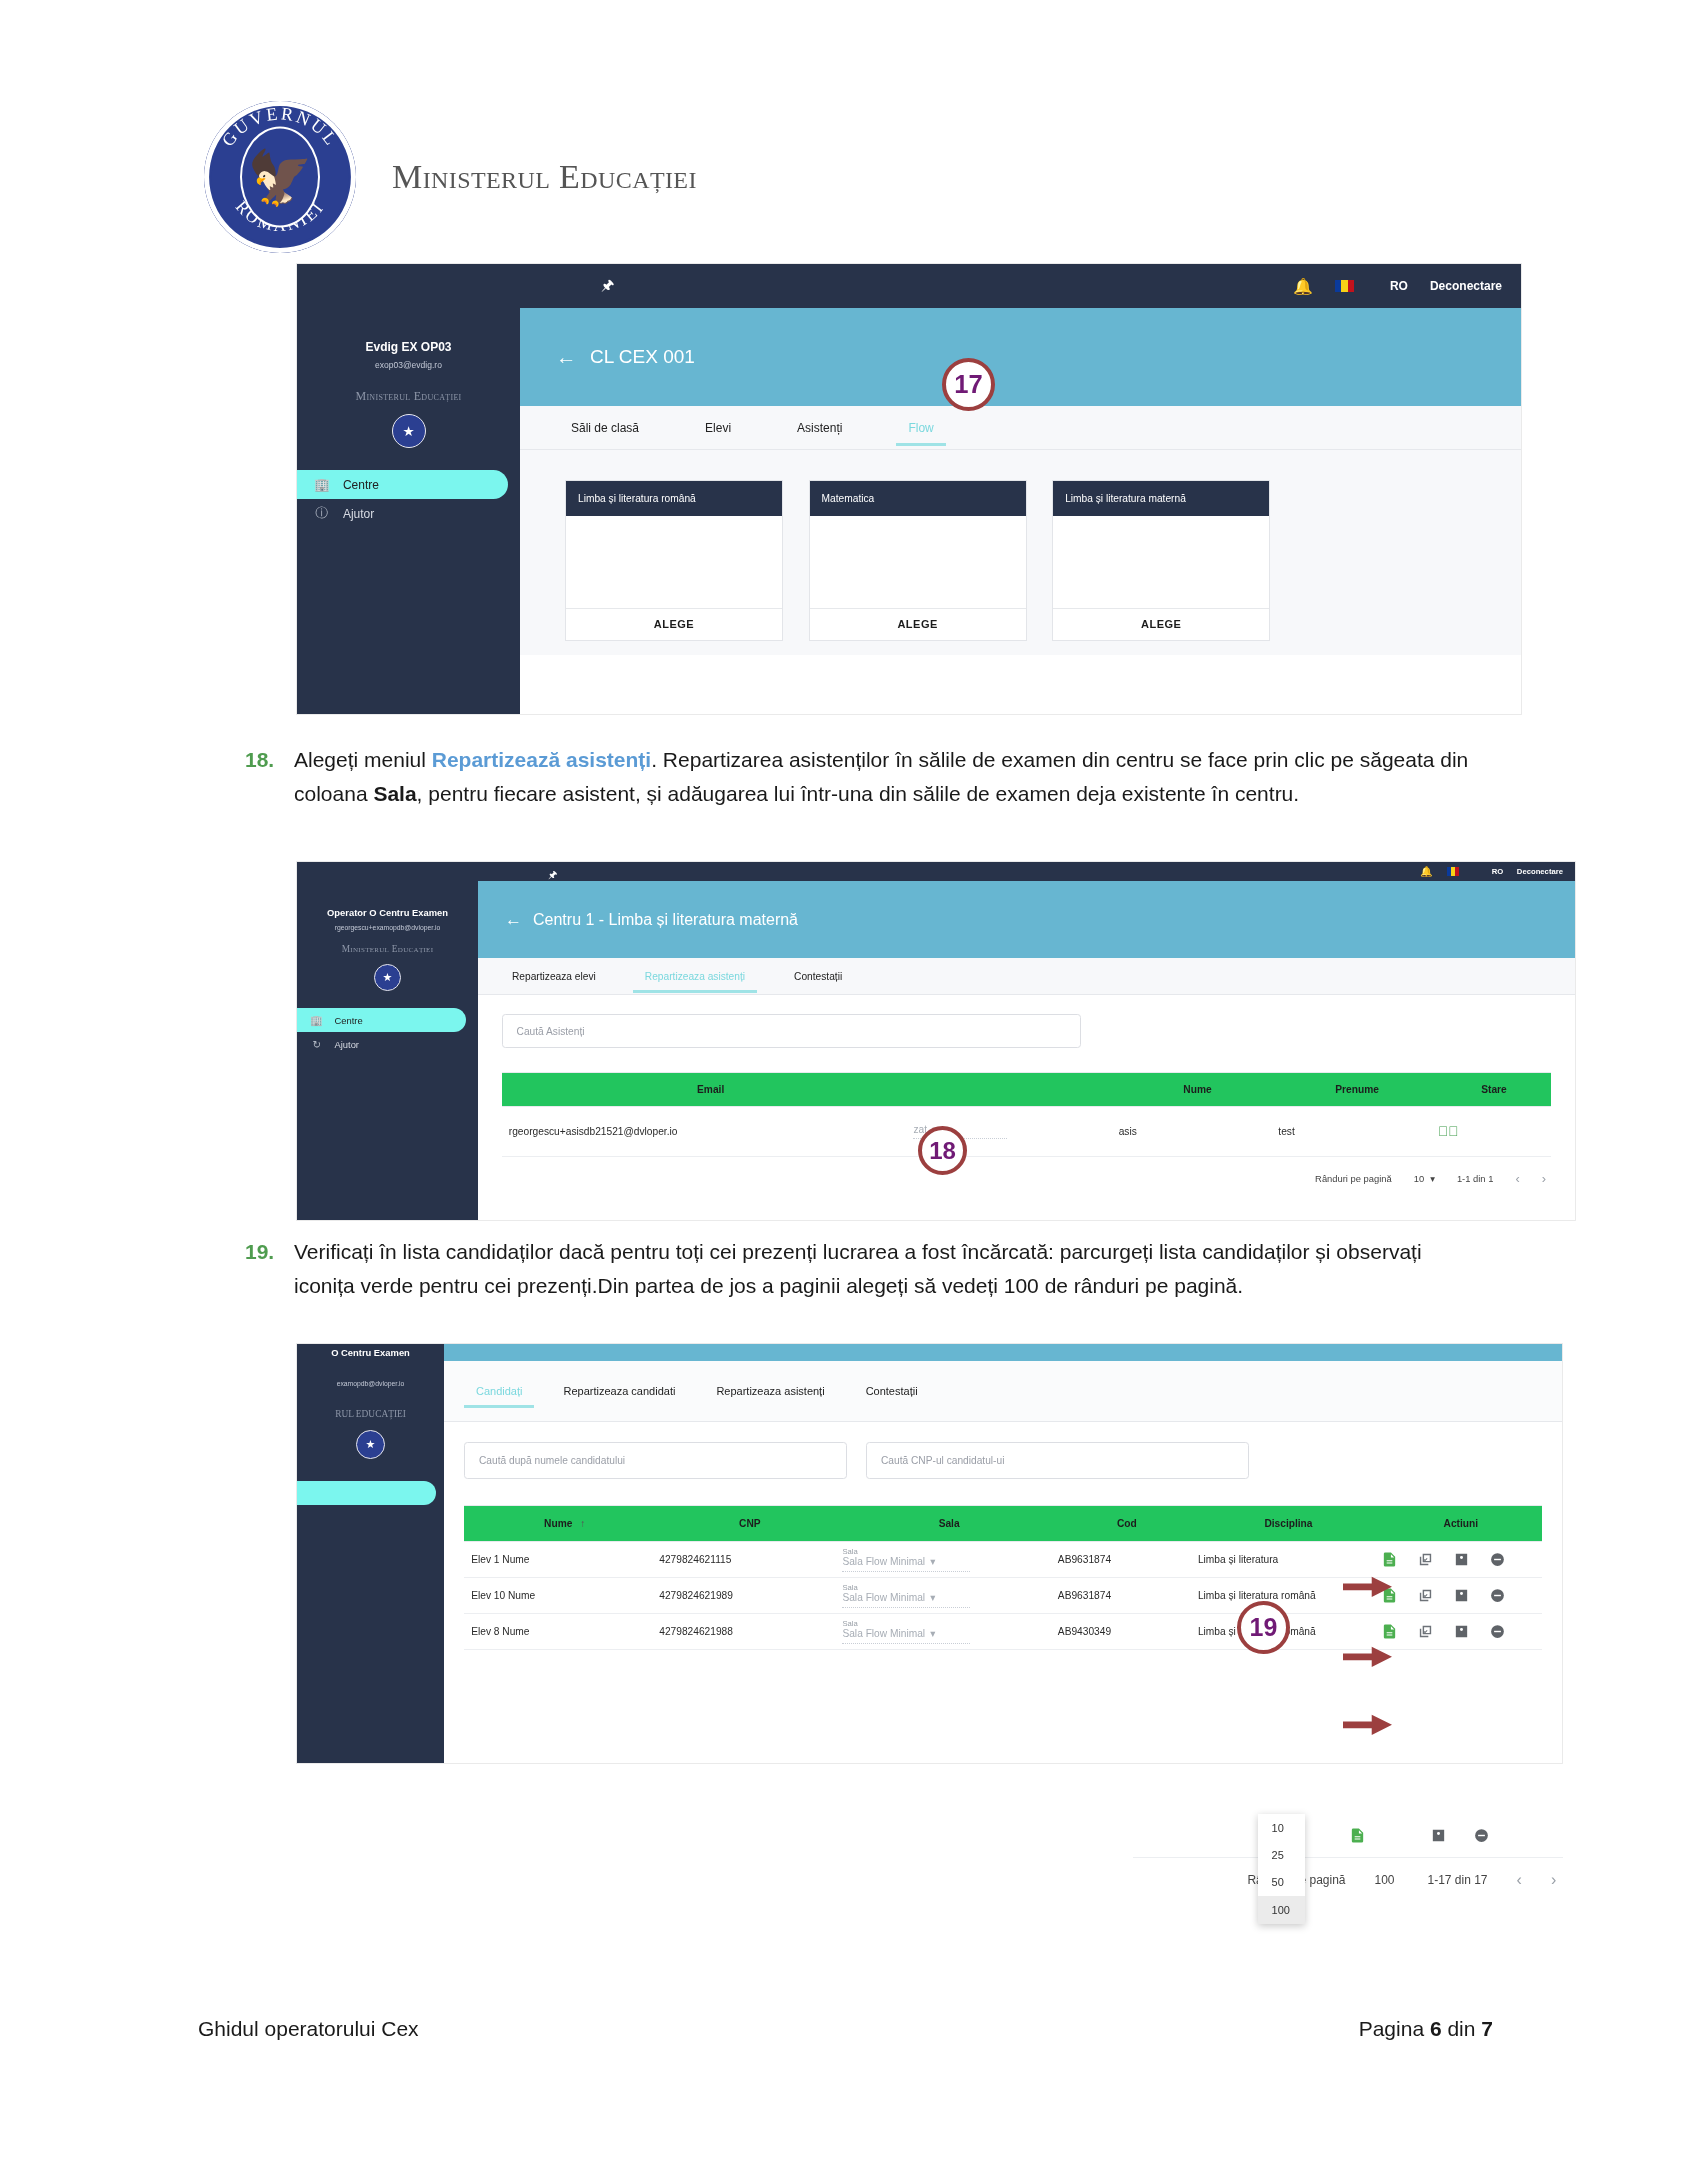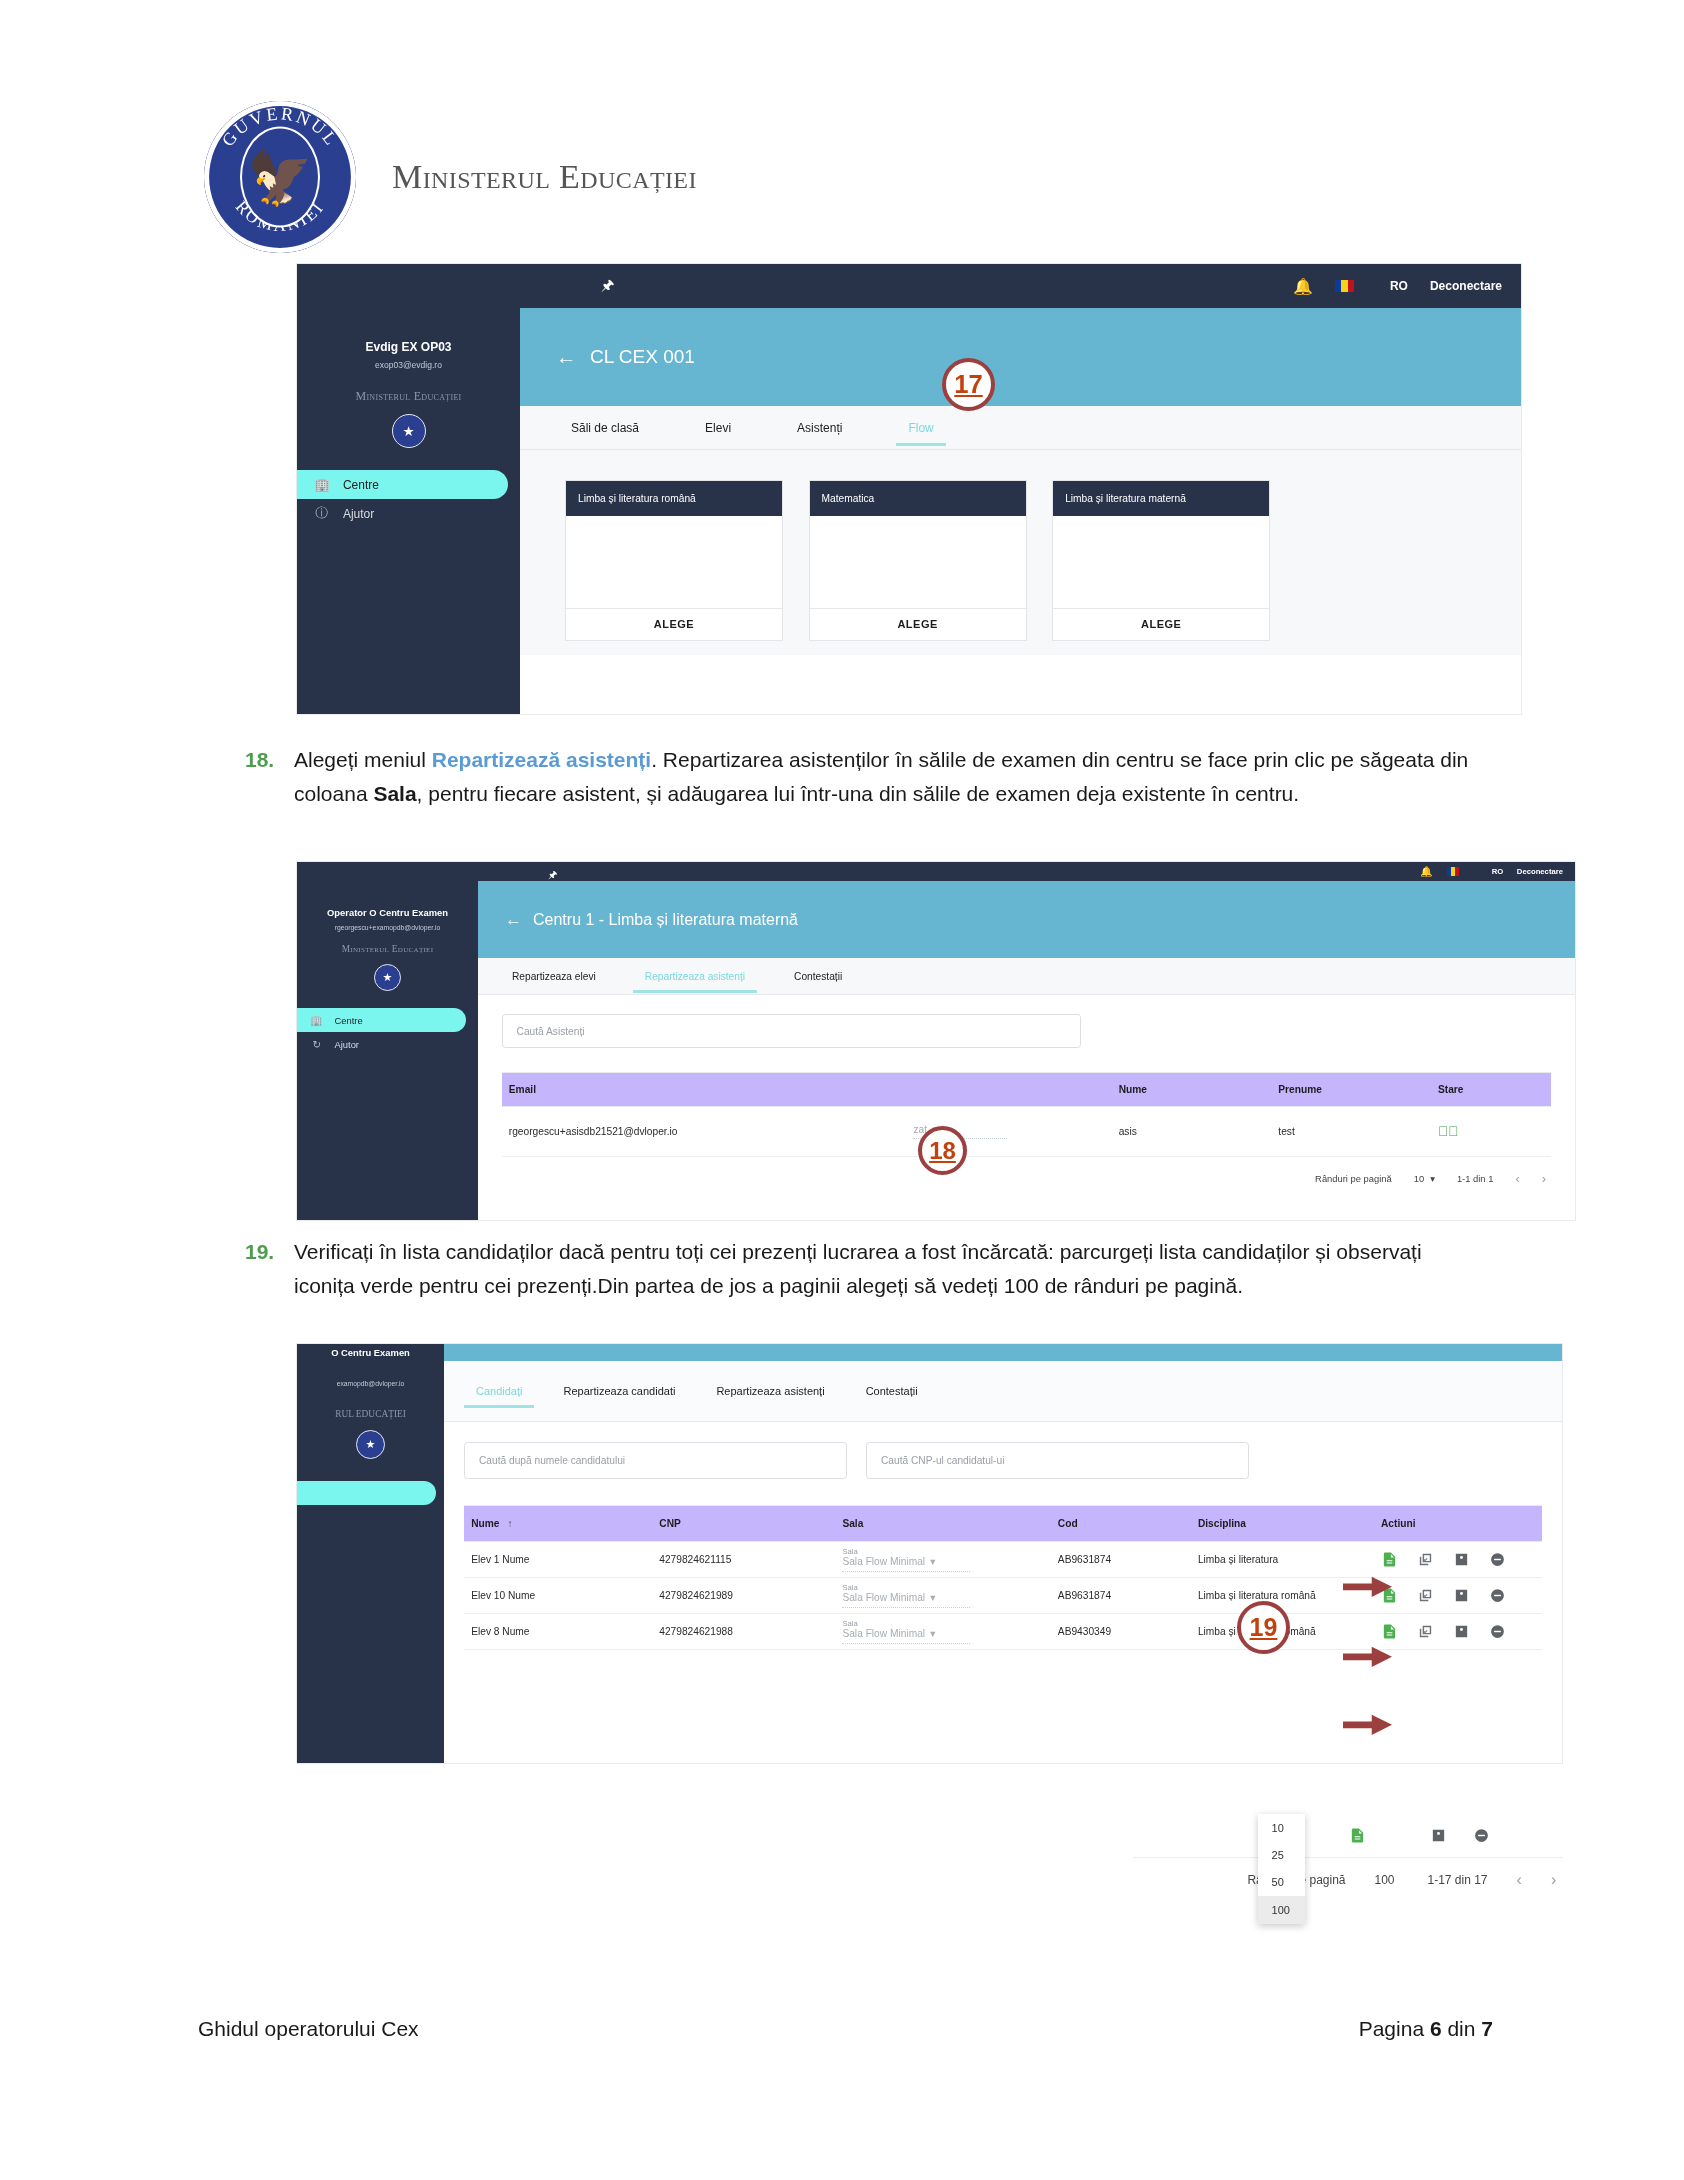--- a/index.html
+++ b/index.html
@@ -76,42 +76,41 @@
   .card { width:218px; background:#fff; border:0.9px solid #e3e5e9; }
   .card-head { background:#28334a; color:#fff; font-size:10.2px; padding:12px 12px; }
   .card-body { height:92px; background:#fff; }
   .card-foot { border-top:0.9px solid #e6e8eb; text-align:center; padding:9.4px 0;
                font-size:11px; font-weight:bold; letter-spacing:0.5px; color:#1b1b1b; }
 
   
   .search-box { border:0.9px solid #dcdee3; border-radius:3.4px; background:#fff;
                 display:flex; align-items:center; color:#9a9ea7; font-size:10.2px; padding:0 13.6px; }
   .tbl { width:100%; border-collapse:collapse; }
-  .tbl th { text-align:left; font-size:10.2px; font-weight:bold; color:#1d1d1d;
-            background:#c4b5fd; border-top:0.9px solid #e8eaee; border-bottom:0.9px solid #e8eaee; }
+  .tbl th { text-align:center; font-size:10.2px; font-weight:bold; color:#1d1d1d;
+            background:#22c55e; border-top:0.9px solid #e8eaee; border-bottom:0.9px solid #e8eaee; }
   .tbl td { font-size:10.2px; color:#2a2a2a; border-bottom:0.9px solid #eceef1; background:#fff; }
   .sala-cell .lbl { font-size:7.7px; color:#9aa0a8; }
   .sala-cell .val { font-size:10.2px; color:#a7adb5; display:flex; align-items:center; gap:5.1px; }
   .sala-cell .underline { border-bottom:0.9px dotted #c9ced6; margin-top:3.4px; width:128px; }
   .paginator { display:flex; align-items:center; justify-content:flex-end;
                gap:22px; font-size:9.4px; color:#444; }
   .chk-green { color:#3f9b49; font-size:13.6px; }
 
   
   .act-row { display:flex; align-items:center; gap:19px; }
   .ic { width:17px; height:17px; display:inline-block; }
   .ic svg { width:100%; height:100%; display:block; }
 
   
   .marker {
     position:absolute; border:4.3px solid #9c3f3f; border-radius:50%;
-    background:#fff; color:#c2410c; font-weight:bold;
+    background:#fff; color:#701a75; font-weight:bold;
     display:flex; align-items:center; justify-content:center;
     font-family:"Liberation Sans", sans-serif;
-    text-decoration:underline;
   }
   .arrow { position:absolute; }
   .arrow svg { display:block; }
 
   
   .para { position:absolute; font-size:21px; line-height:1.62; color:#1a1a1a; }
   .para .num { position:absolute; left:-49px; color:#4f9c4f; font-weight:bold; }
   .hl-blue { color:#5b9bd5; font-weight:bold; }
   .bold { font-weight:bold; }
 

